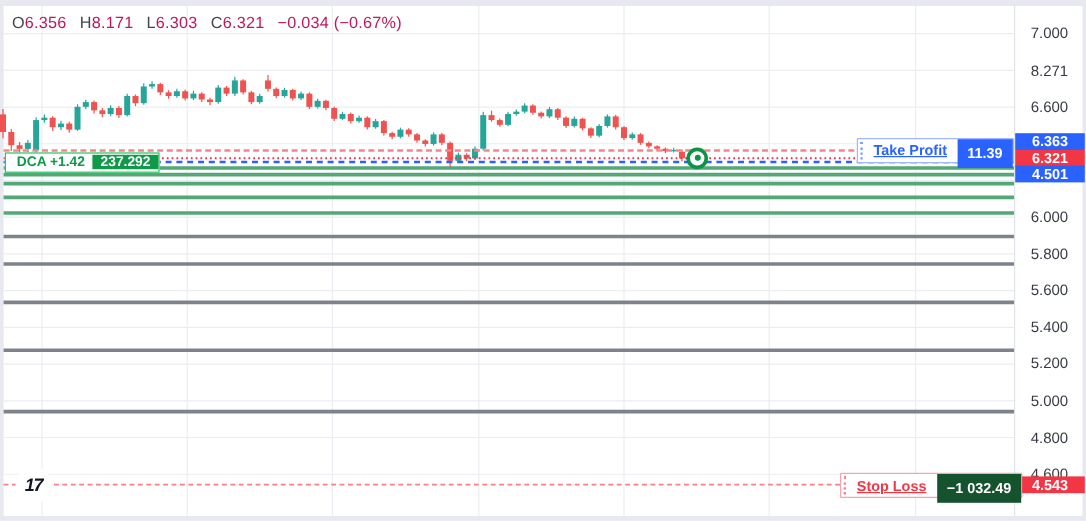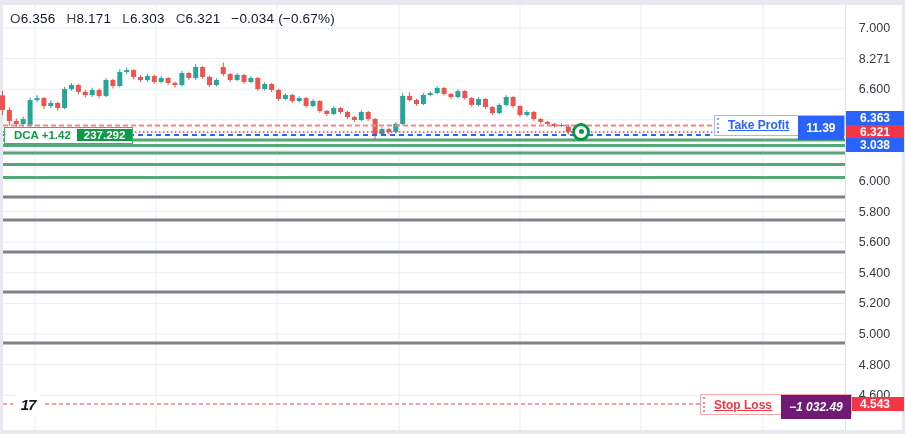--- a/index.html
+++ b/index.html
@@ -12,21 +12,21 @@
   #frame{position:absolute;left:3px;top:5px;width:899px;height:425px;background:#ffffff;}
   #chart-svg{position:absolute;left:0;top:0;z-index:1;}
   #axis-sep{position:absolute;left:845px;top:5px;width:1px;height:425px;background:#e0e3ea;z-index:2;}
 
   
   #legend{
     position:absolute;left:10px;top:11px;z-index:5;
     font-size:13.5px;letter-spacing:.2px;color:#42464e;white-space:nowrap;
   }
   #legend .grp{margin-right:7px;}
-  #legend .val{color:#0f172a;text-align:center;}
+  #legend .val{color:#be185d;text-align:center;}
 
   
   .tick{
     position:absolute;left:846px;width:57px;height:14px;z-index:3;
     font-size:12.5px;color:#363a45;text-align:center;line-height:14px;
   }
 
   
   .badge{
     position:absolute;left:846px;width:58px;height:14px;z-index:4;
@@ -43,21 +43,21 @@
   .order-label .handle{width:5px;}
   .order-label .txt{display:flex;align-items:center;padding:0 9px 0 4px;text-decoration:underline;}
   .order-label .val{display:flex;align-items:center;color:#fff;padding:12px 8px;}
   #tp-label{border:1px solid rgba(41,98,255,.45);}
   #tp-label .handle{border-left:2px dotted rgba(41,98,255,.6);margin:2px 0 2px 2px;}
   #tp-label .txt{color:#2962ff;}
   #tp-label .val{background:#2962ff;}
   #sl-label{border:1px solid rgba(242,54,69,.45);}
   #sl-label .handle{border-left:2px dotted rgba(242,54,69,.6);margin:2px 0 2px 2px;}
   #sl-label .txt{color:#f23645;}
-  #sl-label .val{background:#701a75;font-style:italic;}
+  #sl-label .val{background:#14532d;}
 
   
   #dca-label{
     position:absolute;z-index:5;height:15px;display:flex;align-items:center;
     font-size:11.5px;font-weight:700;background:#fff;
     border:1px solid #22c55e;
   }
   #dca-label .handle{border-left:2px dotted rgba(15,153,72,.65);margin:1px 0 1px 1px;width:4px;}
   #dca-label .txt{color:#0f9948;display:flex;align-items:center;padding:0 6px 0 2px;white-space:nowrap;}
   #dca-label .val{background:#0f9948;color:#fff;display:flex;align-items:center;padding:0 7px;white-space:nowrap;}
@@ -294,21 +294,21 @@
   <span class="grp"><span>H</span><span class="val">8.171</span></span>
   <span class="grp"><span>L</span><span class="val">6.303</span></span>
   <span class="grp"><span>C</span><span class="val">6.321</span></span>
   <span class="grp val">−0.034 (−0.67%)</span>
 </div>
 
 <div id="price-axis"></div>
 
 <div class="badge blue" id="badge-tp" style="top: 110.961px;">6.363</div>
 <div class="badge red" id="badge-last" style="top: 124.887px;">6.321</div>
-<div class="badge blue" id="badge-order" style="top: 137.958px;">3.038</div>
+<div class="badge blue" id="badge-order" style="top: 137.958px;">4.501</div>
 <div class="badge red" id="badge-sl" style="top: 396.921px;">4.543</div>
 
 <div id="dca-label" style="top: 126.887px; left: 4px;">
   <span class="handle"></span>
   <span class="txt">DCA +1.42</span>
   <span class="val">237.292</span>
 </div>
 
 <div id="tp-label" class="order-label" style="top: 114.961px; left: 714px;">
   <span class="handle"></span>

